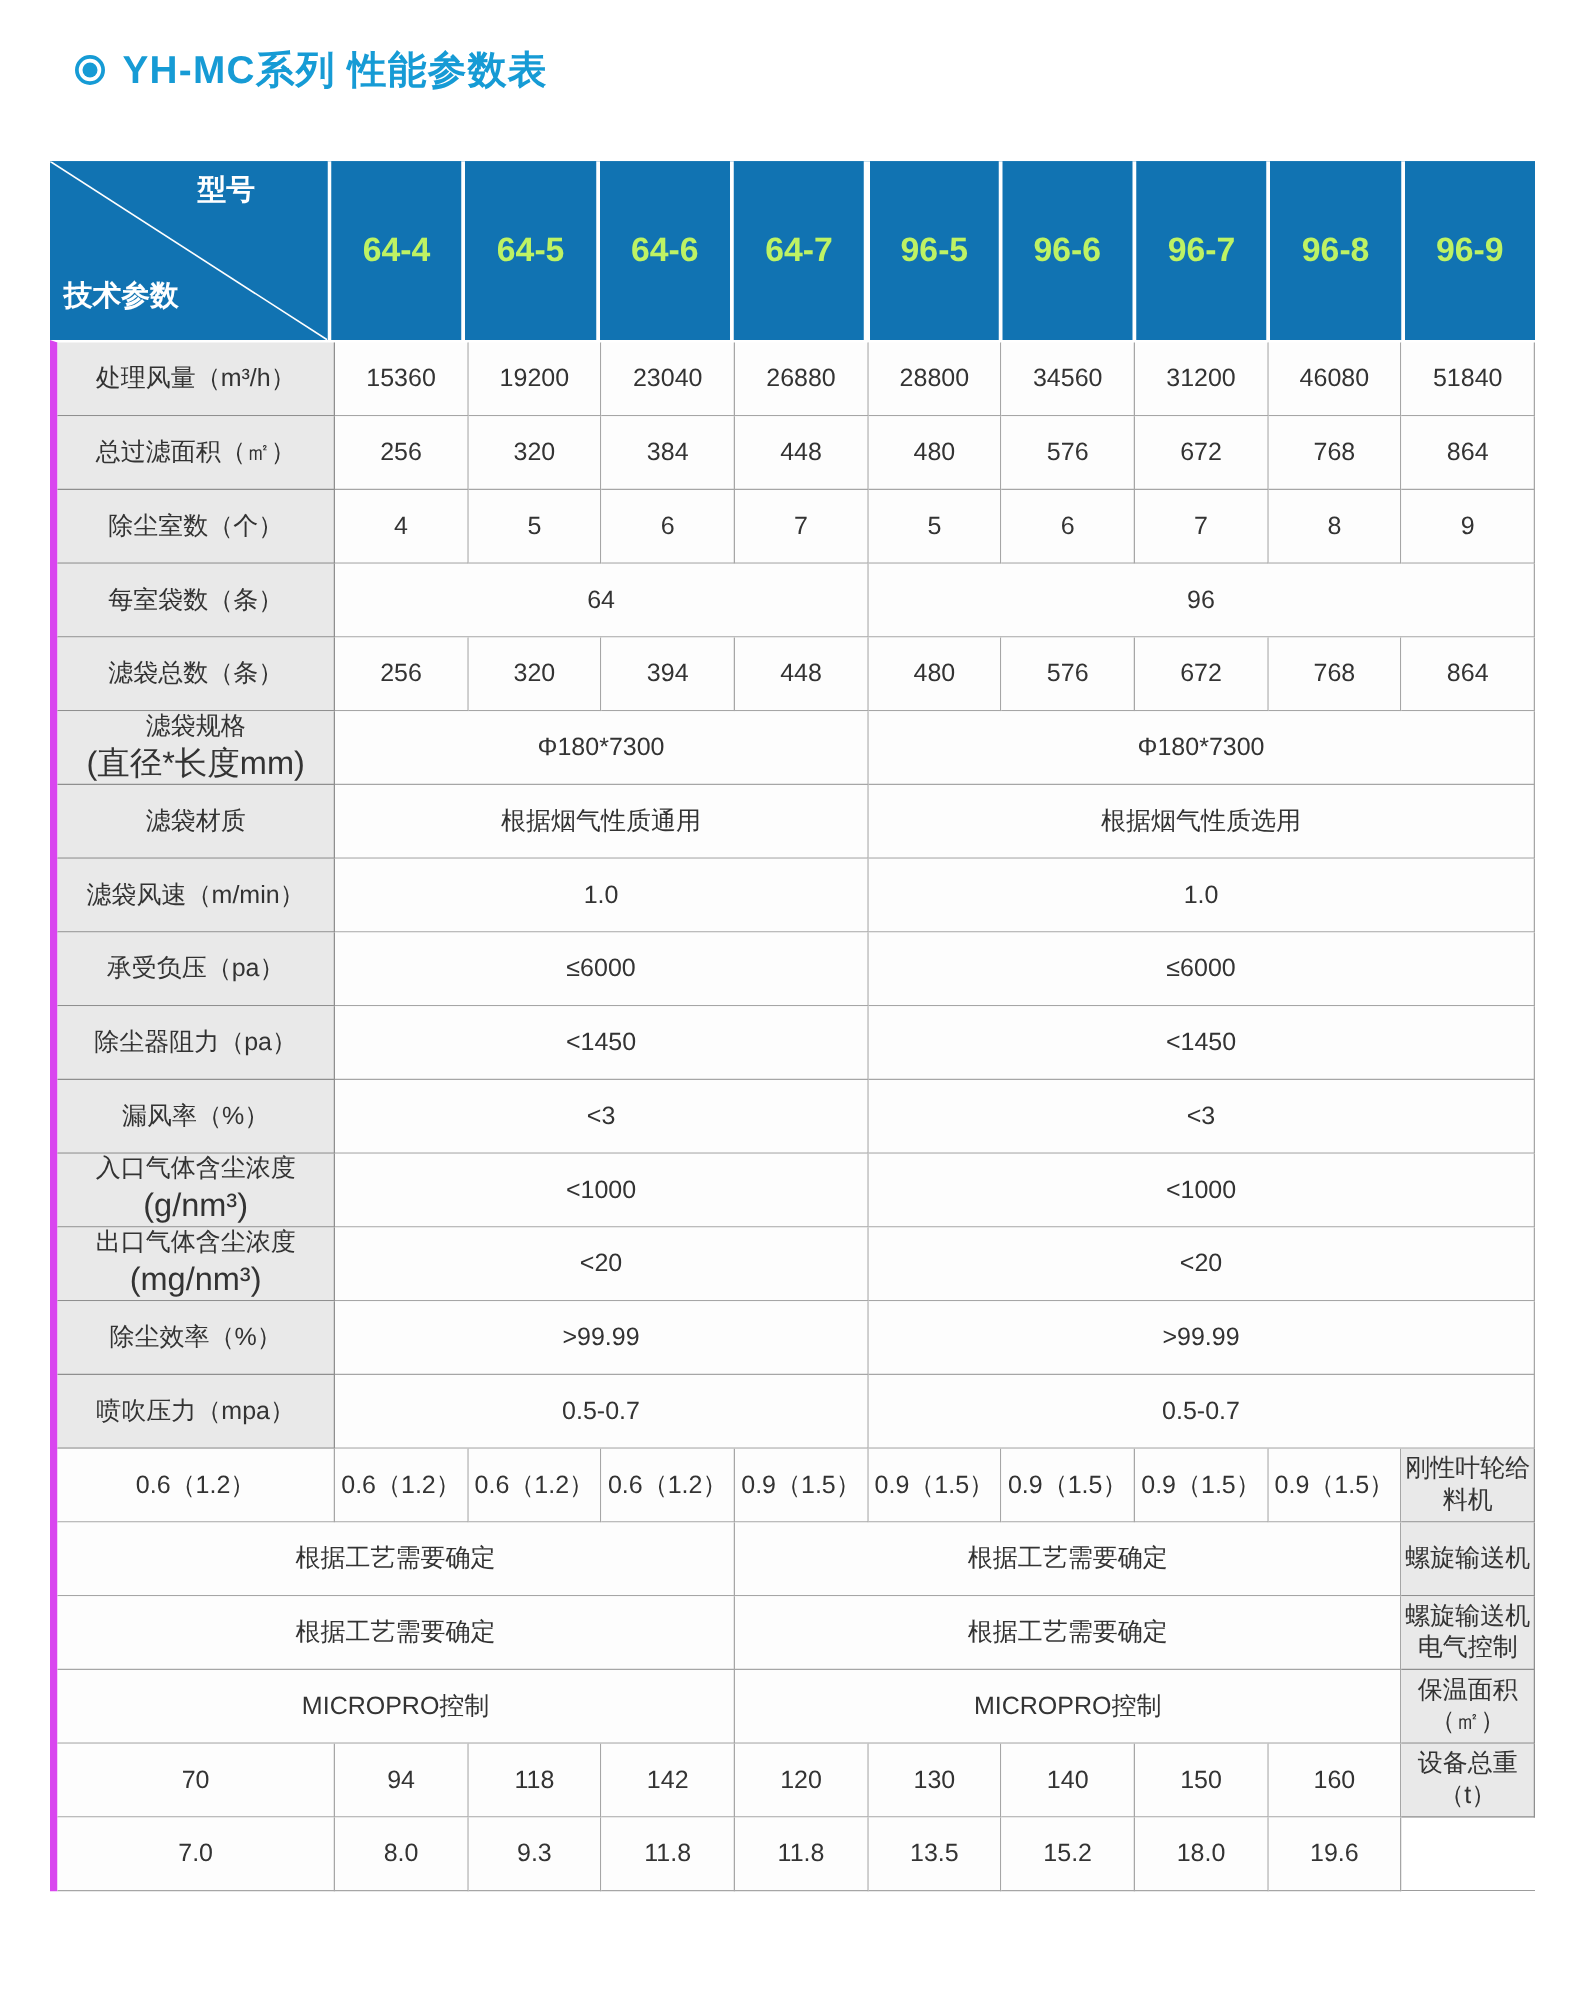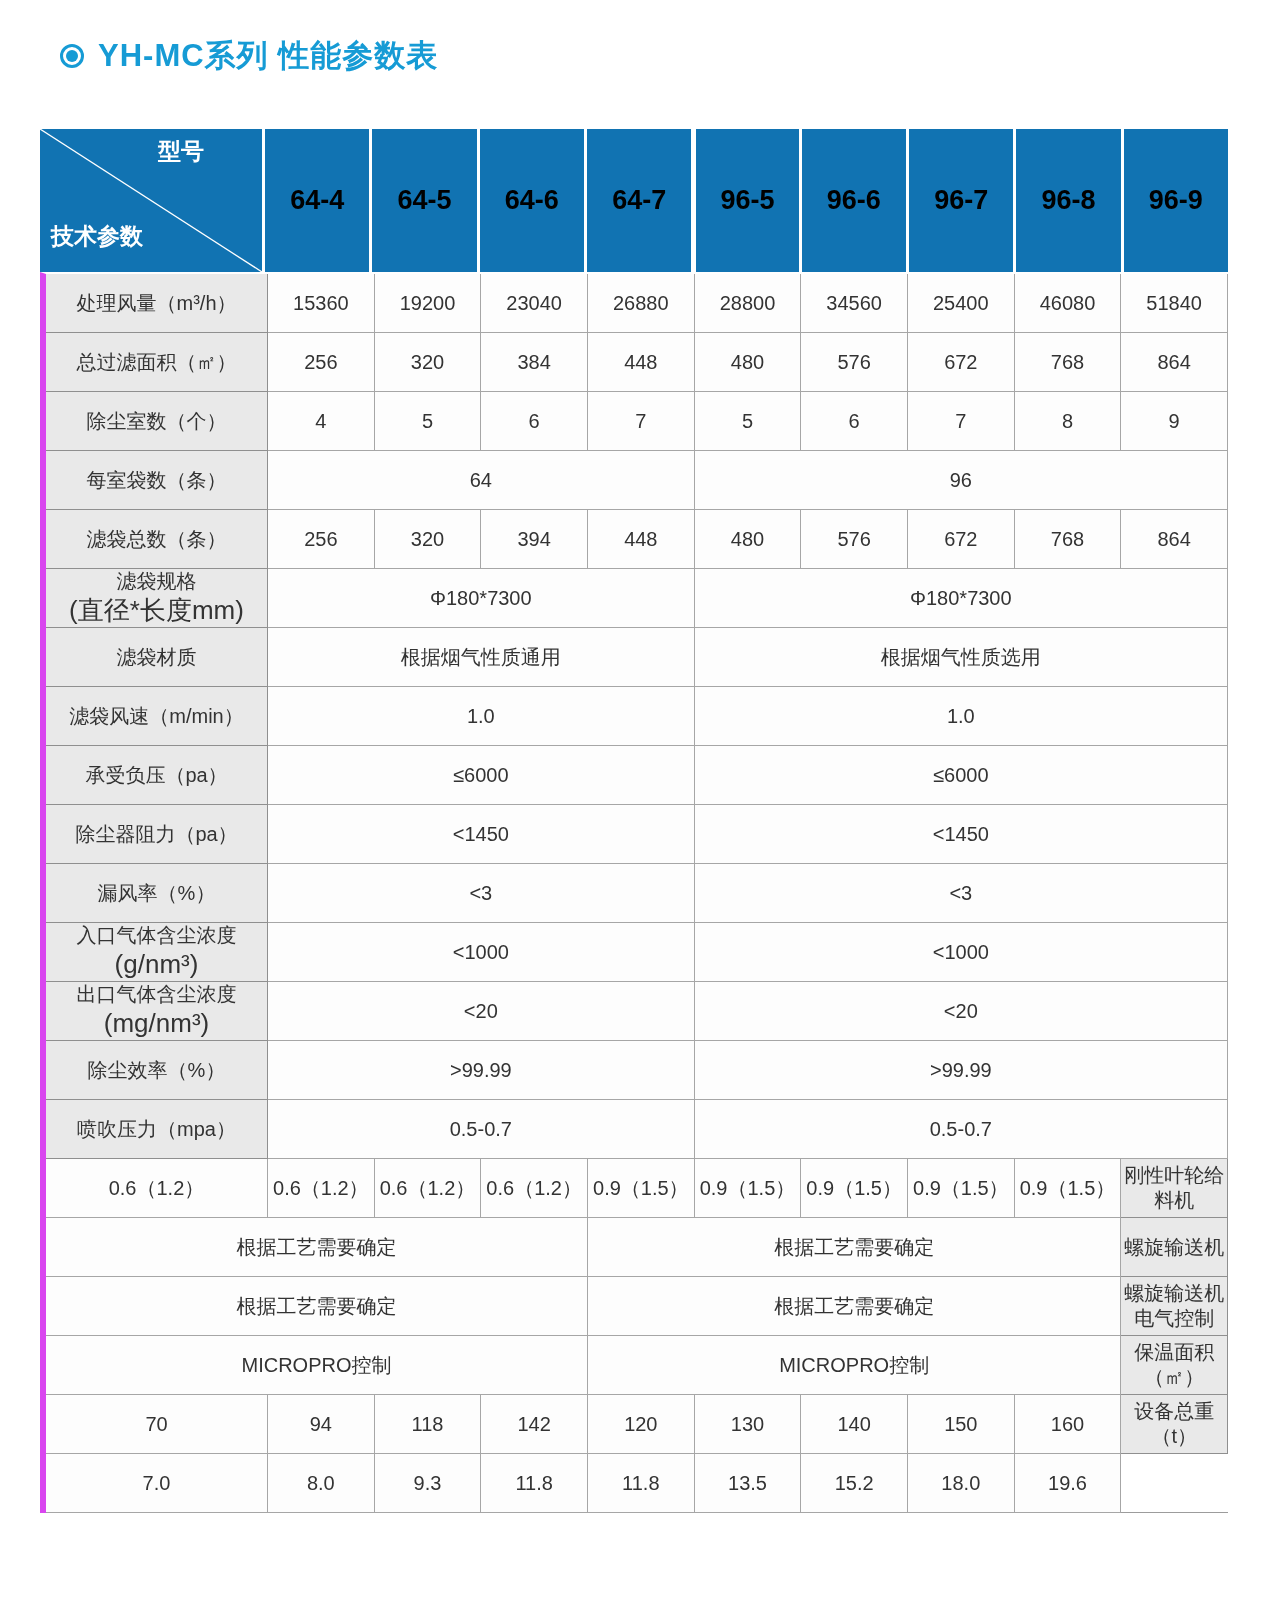--- a/index.html
+++ b/index.html
@@ -42,21 +42,21 @@
     height: 143px;
     background: #1173b2;
   }
   .corner-cell {
     position: relative; background: #1173b2; color: #fff; overflow: hidden;
   }
   .corner-cell svg { position: absolute; inset: 0; width: 100%; height: 100%; }
   .corner-top { position: absolute; top: 7px; left: 118px; font-size: 23px; font-weight: bold; }
   .corner-bottom { position: absolute; bottom: 20px; left: 11px; font-size: 23px; font-weight: bold; }
   .hcell {
-    background: #1173b2; color: #000000;
+    background: #1173b2; color: #bef264;
     display: flex; align-items: center; justify-content: center;
     font-size: 27px; font-weight: bold;
     border-left: 3px solid #ffffff;
   }
   .hcell.group-start { border-left-width: 5px; }
 
   .tbody {
     display: grid;
     grid-template-columns: 222px repeat(9, 1fr);
     grid-auto-rows: 59px;
@@ -118,21 +118,21 @@
 
     <div class="label-cell">
           <div>处理风量（m³/h）</div>
         </div>
         <div class="cell">15360</div>
         <div class="cell">19200</div>
         <div class="cell">23040</div>
         <div class="cell">26880</div>
         <div class="cell">28800</div>
         <div class="cell">34560</div>
-        <div class="cell">25400</div>
+        <div class="cell">31200</div>
         <div class="cell">46080</div>
         <div class="cell">51840</div>
         <div class="label-cell">
           <div>总过滤面积（㎡）</div>
         </div>
         <div class="cell">256</div>
         <div class="cell">320</div>
         <div class="cell">384</div>
         <div class="cell">448</div>
         <div class="cell">480</div>

